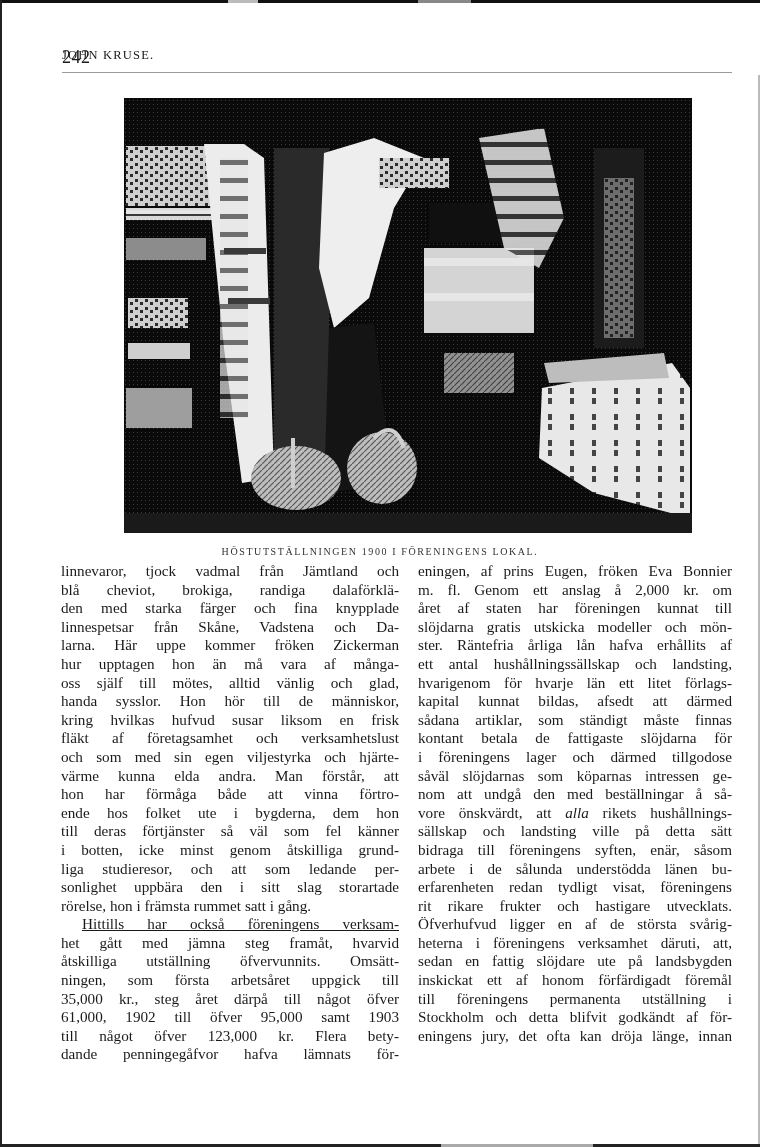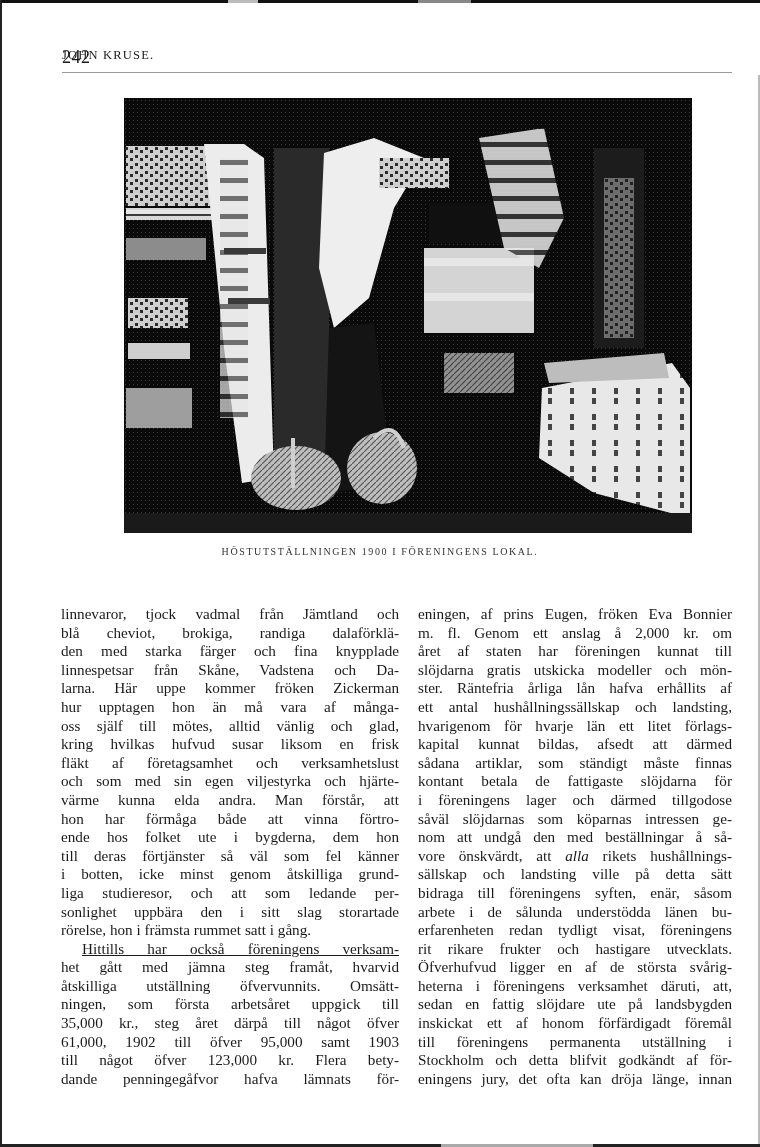--- a/index.html
+++ b/index.html
@@ -15,21 +15,21 @@
     .running-head { position: absolute; top: 47px; left: 62px; width: 670px; height: 20px; }
     .page-number { position: absolute; left: 0; top: 0; font-size: 18px; letter-spacing: 0.5px; }
     .running-title { position: absolute; left: 0; right: 0; top: 1px; text-align: left; font-size: 12.5px; letter-spacing: 1.2px; }
     .head-rule { position: absolute; left: 62px; top: 72px; width: 670px; height: 1px; background: #9a9a9a; }
 
     .figure { position: absolute; left: 124px; top: 98px; width: 568px; height: 435px; background: #060606; overflow: hidden; }
     .figure svg { display: block; }
     .caption { position: absolute; top: 546px; left: 0; width: 760px; text-align: center;
       font-size: 10px; letter-spacing: 1.6px; font-variant: small-caps; color: #333; }
 
-    .column { position: absolute; top: 605px; width: 338px; font-size: 15.2px; line-height: 18.6px; }
+    .column { position: absolute; top: 562px; width: 338px; font-size: 15.2px; line-height: 18.6px; }
     .col-left { left: 61px; }
     .col-right { left: 418px; width: 314px; }
     .line { display: block; white-space: nowrap; text-align: justify; text-align-last: justify; height: 18.6px; }
     .line.last { text-align-last: left; }
     .line.indent { padding-left: 21px; text-decoration: underline; }
     .italic { font-style: italic; }
   </style>
 </head>
 <body>
 
@@ -117,20 +117,21 @@
 <div class="caption">HÖSTUTSTÄLLNINGEN 1900 I FÖRENINGENS LOKAL.</div>
 
 <div class="column col-left">
   <span class="line">linnevaror, tjock vadmal från Jämtland och</span>
   <span class="line">blå cheviot, brokiga, randiga dalaförklä-</span>
   <span class="line">den med starka färger och fina knypplade</span>
   <span class="line">linnespetsar från Skåne, Vadstena och Da-</span>
   <span class="line">larna. Här uppe kommer fröken Zickerman</span>
   <span class="line">hur upptagen hon än må vara af många-</span>
   <span class="line">oss själf till mötes, alltid vänlig och glad,</span>
+  <span class="line">handa sysslor. Hon hör till de människor,</span>
   <span class="line">kring hvilkas hufvud susar liksom en frisk</span>
   <span class="line">fläkt af företagsamhet och verksamhetslust</span>
   <span class="line">och som med sin egen viljestyrka och hjärte-</span>
   <span class="line">värme kunna elda andra. Man förstår, att</span>
   <span class="line">hon har förmåga både att vinna förtro-</span>
   <span class="line">ende hos folket ute i bygderna, dem hon</span>
   <span class="line">till deras förtjänster så väl som fel känner</span>
   <span class="line">i botten, icke minst genom åtskilliga grund-</span>
   <span class="line">liga studieresor, och att som ledande per-</span>
   <span class="line">sonlighet uppbära den i sitt slag storartade</span>

